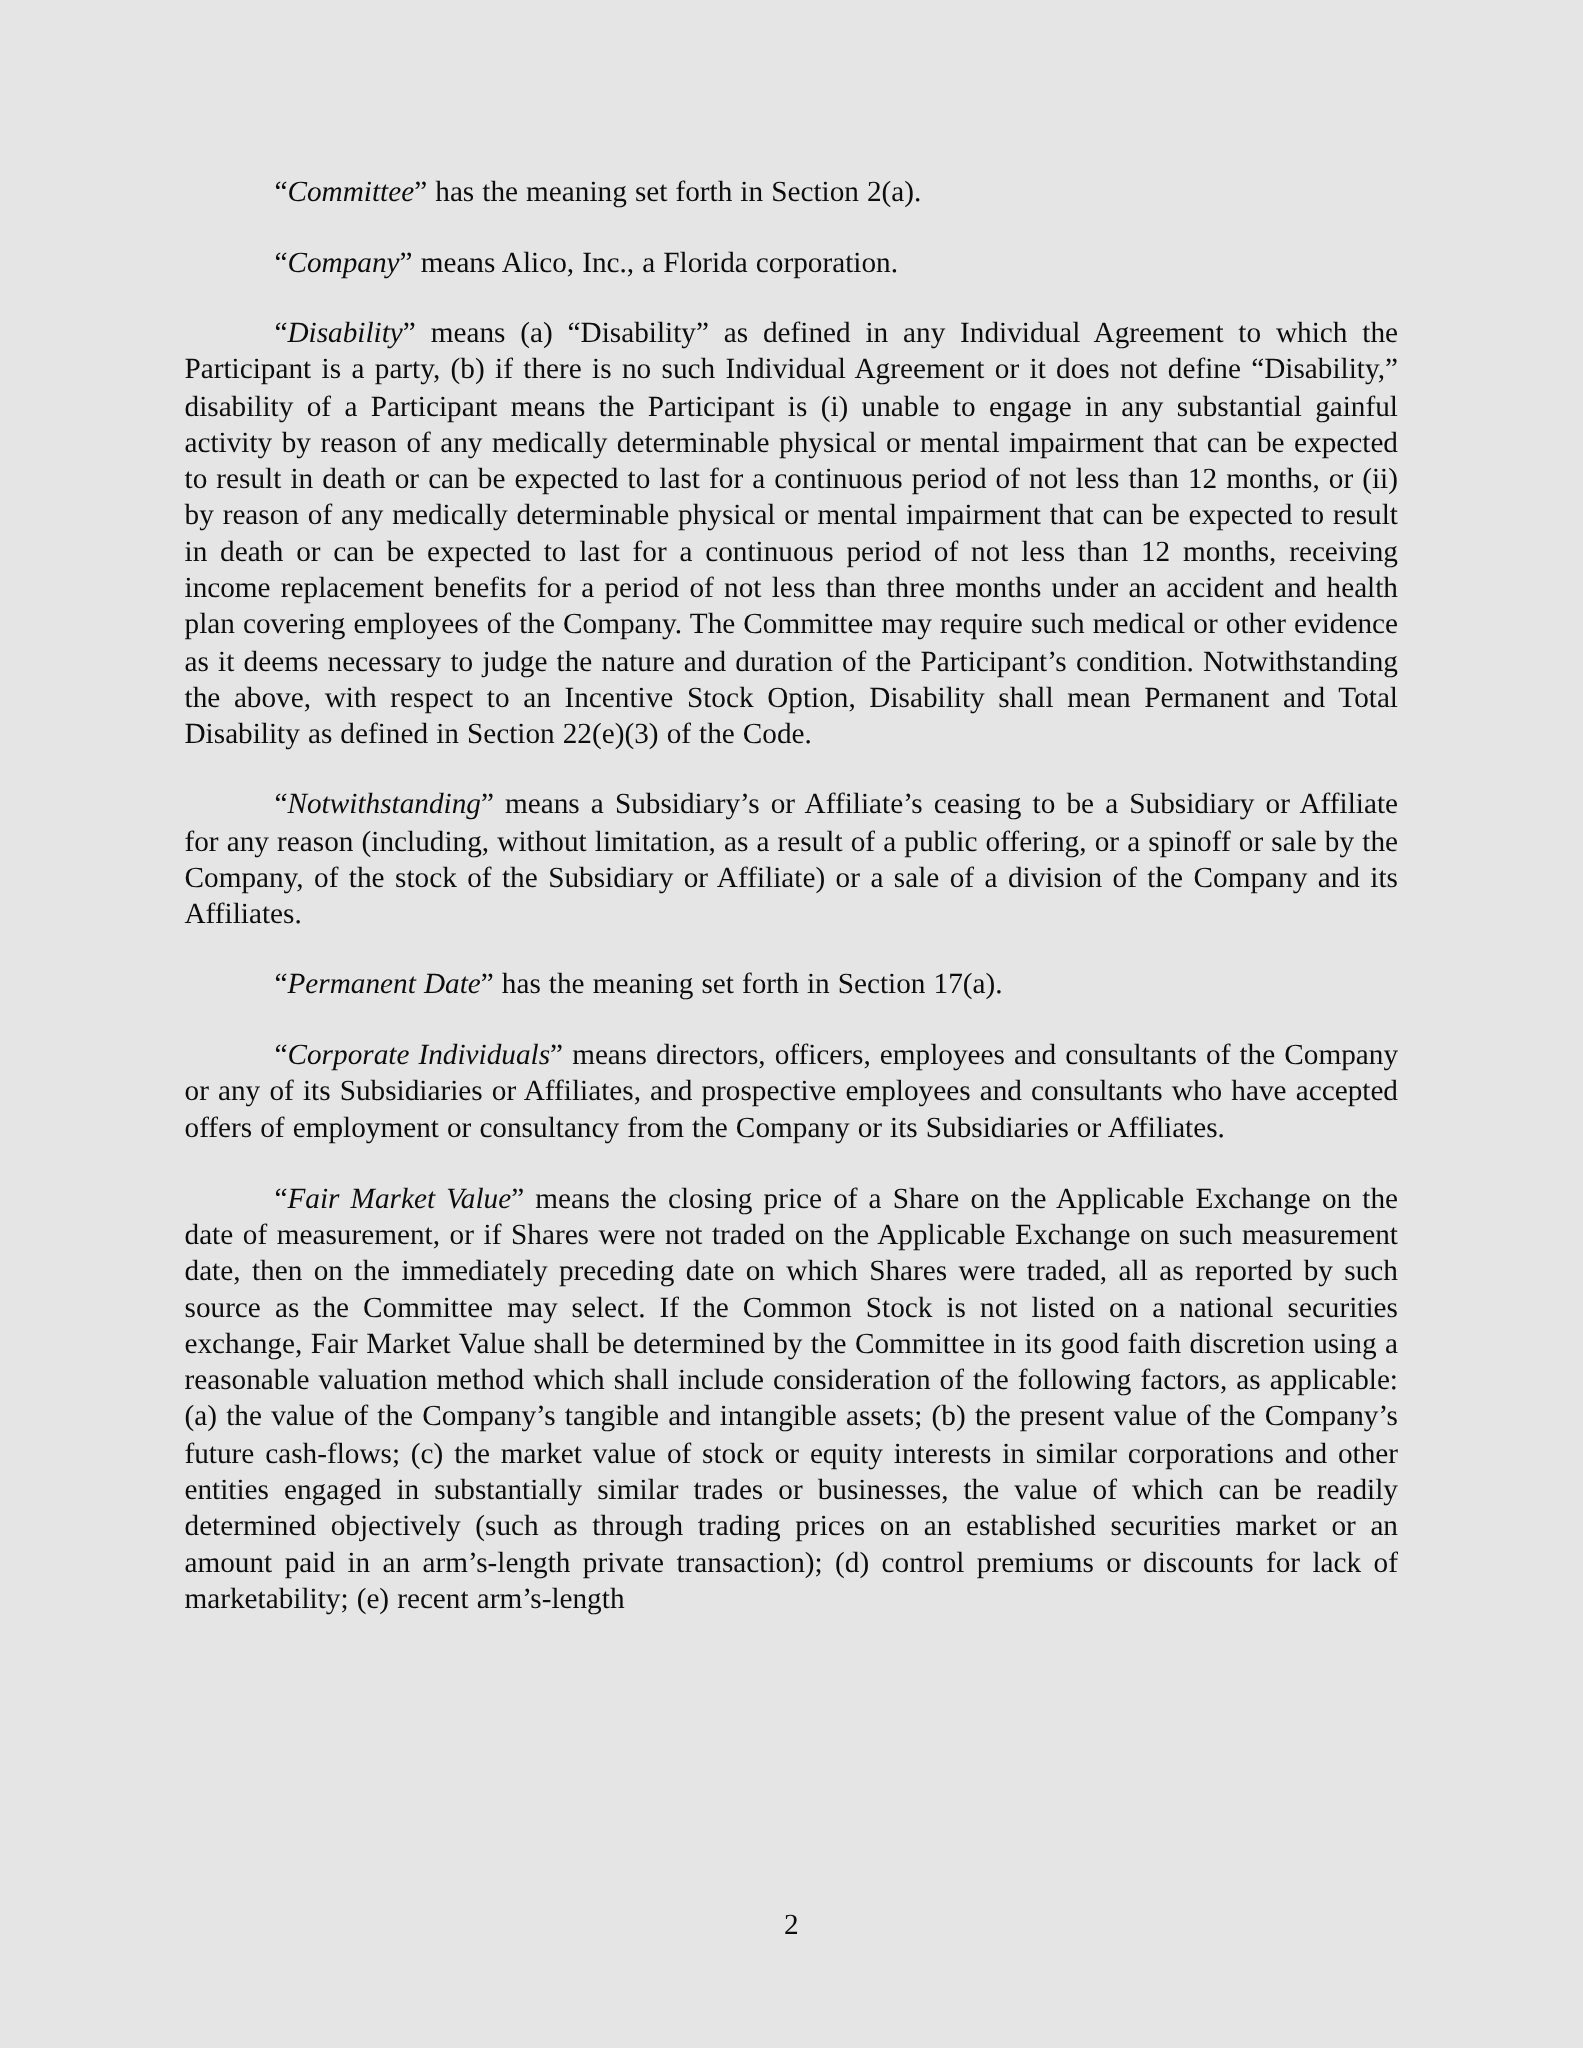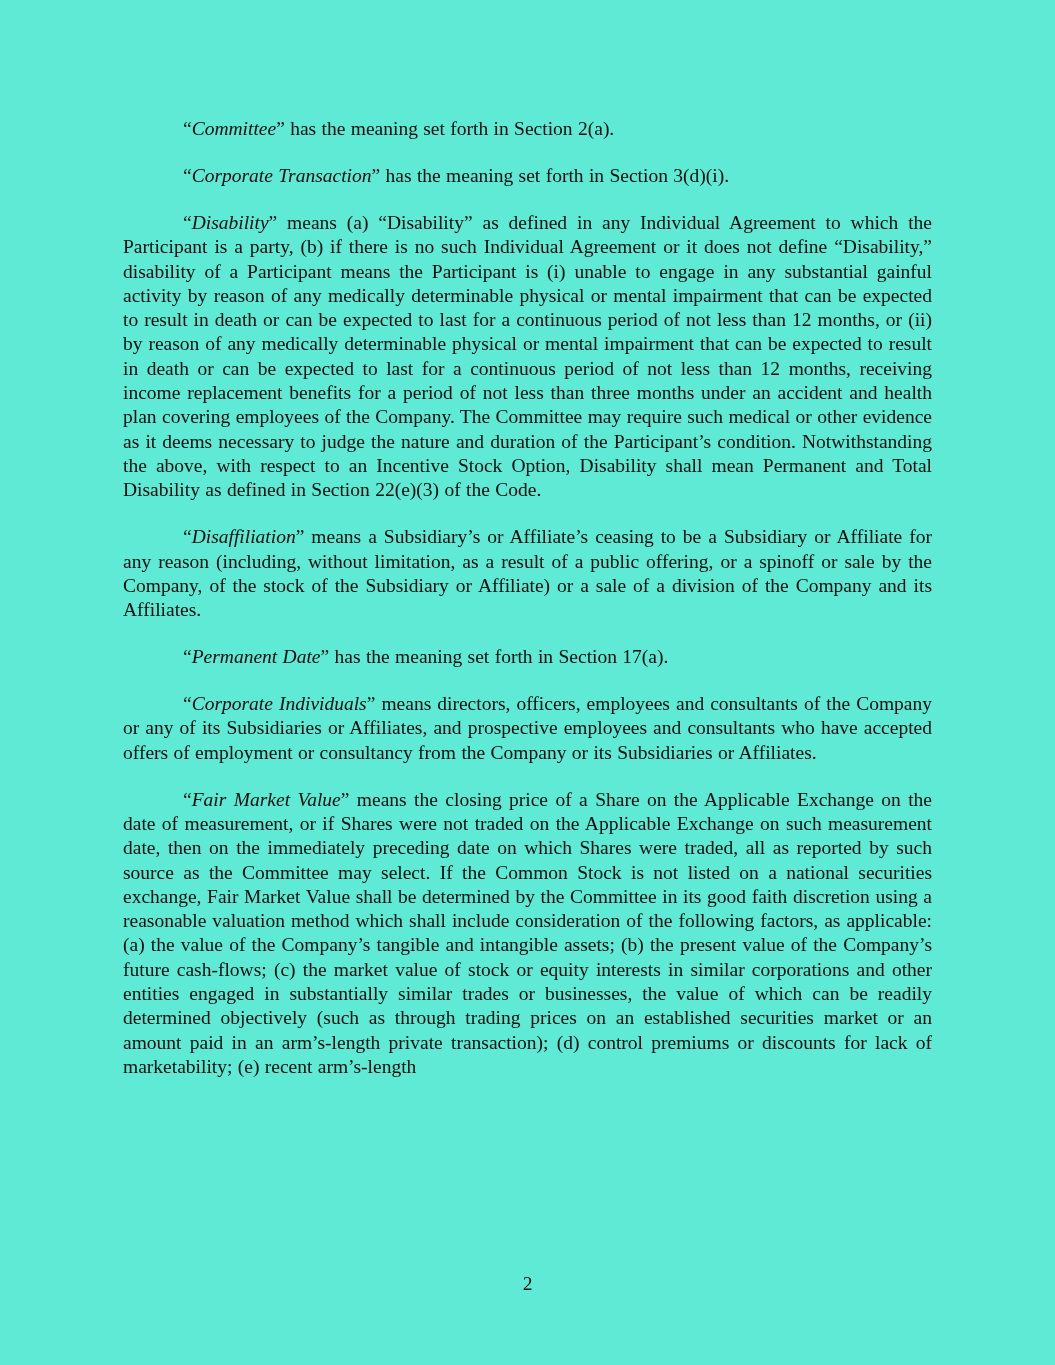--- a/index.html
+++ b/index.html
@@ -3,21 +3,21 @@
 <meta charset="utf-8">
 <style>
   * { margin: 0; padding: 0; box-sizing: border-box; }
   html, body {
     background: #ffffff;
   }
   .page {
     position: relative;
     width: 1055px;
     height: 1365px;
-    background: #5eead4;
+    background: #e5e5e5;
     overflow: hidden;
     font-family: "Liberation Serif", "DejaVu Serif", serif;
     color: #0d0d0d;
   }
   .text-block {
     position: absolute;
     left: 123px;
     top: 117px;
     width: 809px;
   }
@@ -43,26 +43,26 @@
 </style>
 </head>
 <body>
 
 <div class="page">
   <div class="text-block">
 
     <p class="para"><span>“</span><span class="term">Committee</span><span>” has the meaning set forth in Section 2(a).</span></p>
 
 
+    <p class="para"><span>“</span><span class="term">Company</span><span>” means Alico, Inc., a Florida corporation.</span></p>
 
-    <p class="para"><span>“</span><span class="term">Corporate Transaction</span><span>” has the meaning set forth in Section 3(d)(i).</span></p>
 
     <p class="para"><span>“</span><span class="term">Disability</span><span>” means (a) “Disability” as defined in any Individual Agreement to which the Participant is a party, (b) if there is no such Individual Agreement or it does not define “Disability,” disability of a Participant means the Participant is (i) unable to engage in any substantial gainful activity by reason of any medically determinable physical or mental impairment that can be expected to result in death or can be expected to last for a continuous period of not less than 12 months, or (ii) by reason of any medically determinable physical or mental impairment that can be expected to result in death or can be expected to last for a continuous period of not less than 12 months, receiving income replacement benefits for a period of not less than three months under an accident and health plan covering employees of the Company. The Committee may require such medical or other evidence as it deems necessary to judge the nature and duration of the Participant’s condition. Notwithstanding the above, with respect to an Incentive Stock Option, Disability shall mean Permanent and Total Disability as defined in Section 22(e)(3) of the Code.</span></p>
 
-    <p class="para"><span>“</span><span class="term">Disaffiliation</span><span>” means a Subsidiary’s or Affiliate’s ceasing to be a Subsidiary or Affiliate for any reason (including, without limitation, as a result of a public offering, or a spinoff or sale by the Company, of the stock of the Subsidiary or Affiliate) or a sale of a division of the Company and its Affiliates.</span></p>
+    <p class="para"><span>“</span><span class="term">Notwithstanding</span><span>” means a Subsidiary’s or Affiliate’s ceasing to be a Subsidiary or Affiliate for any reason (including, without limitation, as a result of a public offering, or a spinoff or sale by the Company, of the stock of the Subsidiary or Affiliate) or a sale of a division of the Company and its Affiliates.</span></p>
 
     <p class="para"><span>“</span><span class="term">Permanent Date</span><span>” has the meaning set forth in Section 17(a).</span></p>
 
     <p class="para"><span>“</span><span class="term">Corporate Individuals</span><span>” means directors, officers, employees and consultants of the Company or any of its Subsidiaries or Affiliates, and prospective employees and consultants who have accepted offers of employment or consultancy from the Company or its Subsidiaries or Affiliates.</span></p>
 
 
     <p class="para"><span>“</span><span class="term">Fair Market Value</span><span>” means the closing price of a Share on the Applicable Exchange on the date of measurement, or if Shares were not traded on the Applicable Exchange on such measurement date, then on the immediately preceding date on which Shares were traded, all as reported by such source as the Committee may select. If the Common Stock is not listed on a national securities exchange, Fair Market Value shall be determined by the Committee in its good faith discretion using a reasonable valuation method which shall include consideration of the following factors, as applicable: (a) the value of the Company’s tangible and intangible assets; (b) the present value of the Company’s future cash-flows; (c) the market value of stock or equity interests in similar corporations and other entities engaged in substantially similar trades or businesses, the value of which can be readily determined objectively (such as through trading prices on an established securities market or an amount paid in an arm’s-length private transaction); (d) control premiums or discounts for lack of marketability; (e) recent arm’s-length</span></p>
 
   </div>
 

